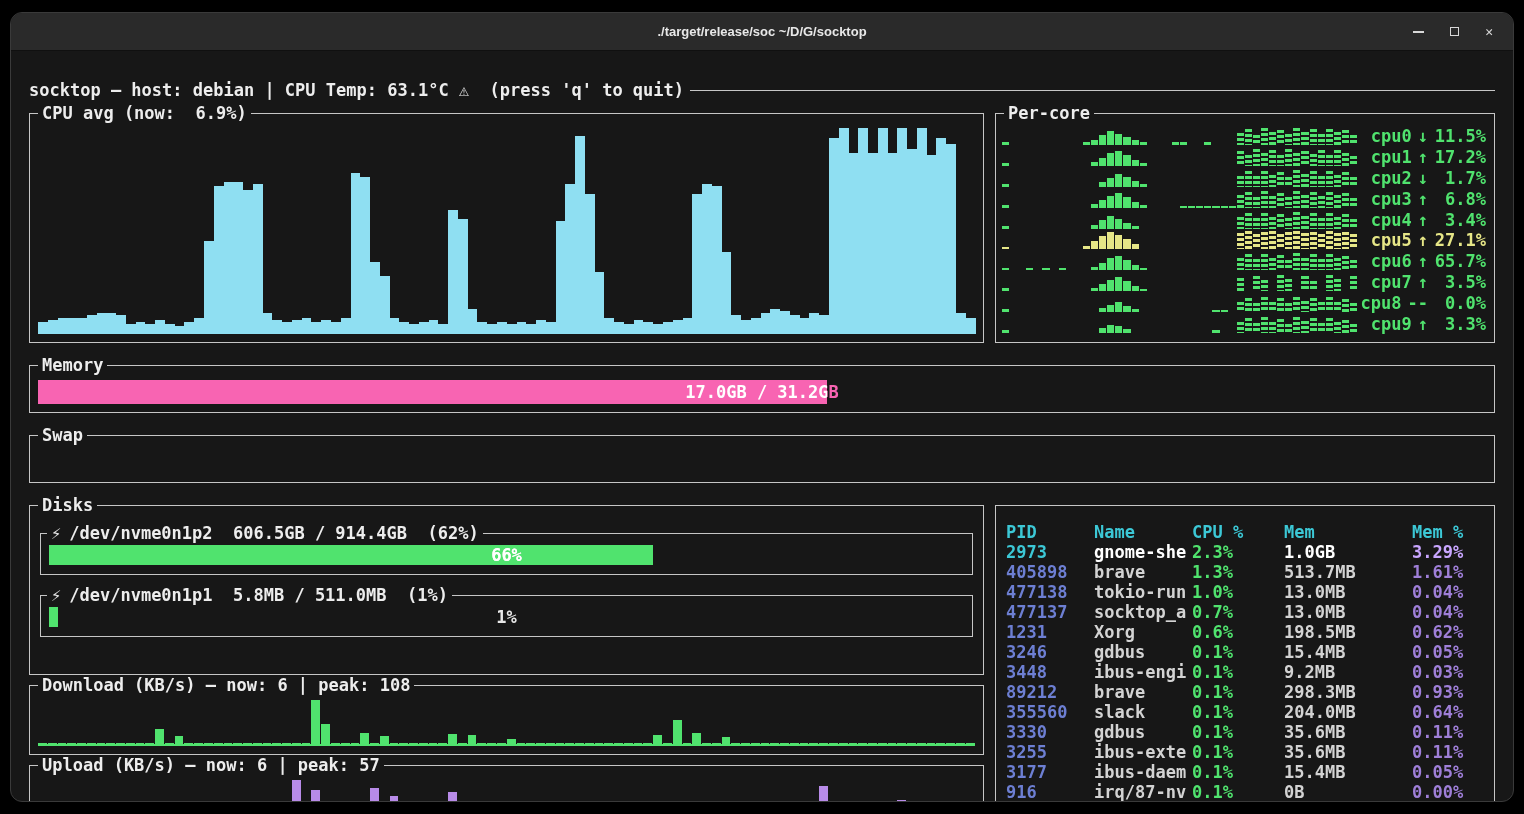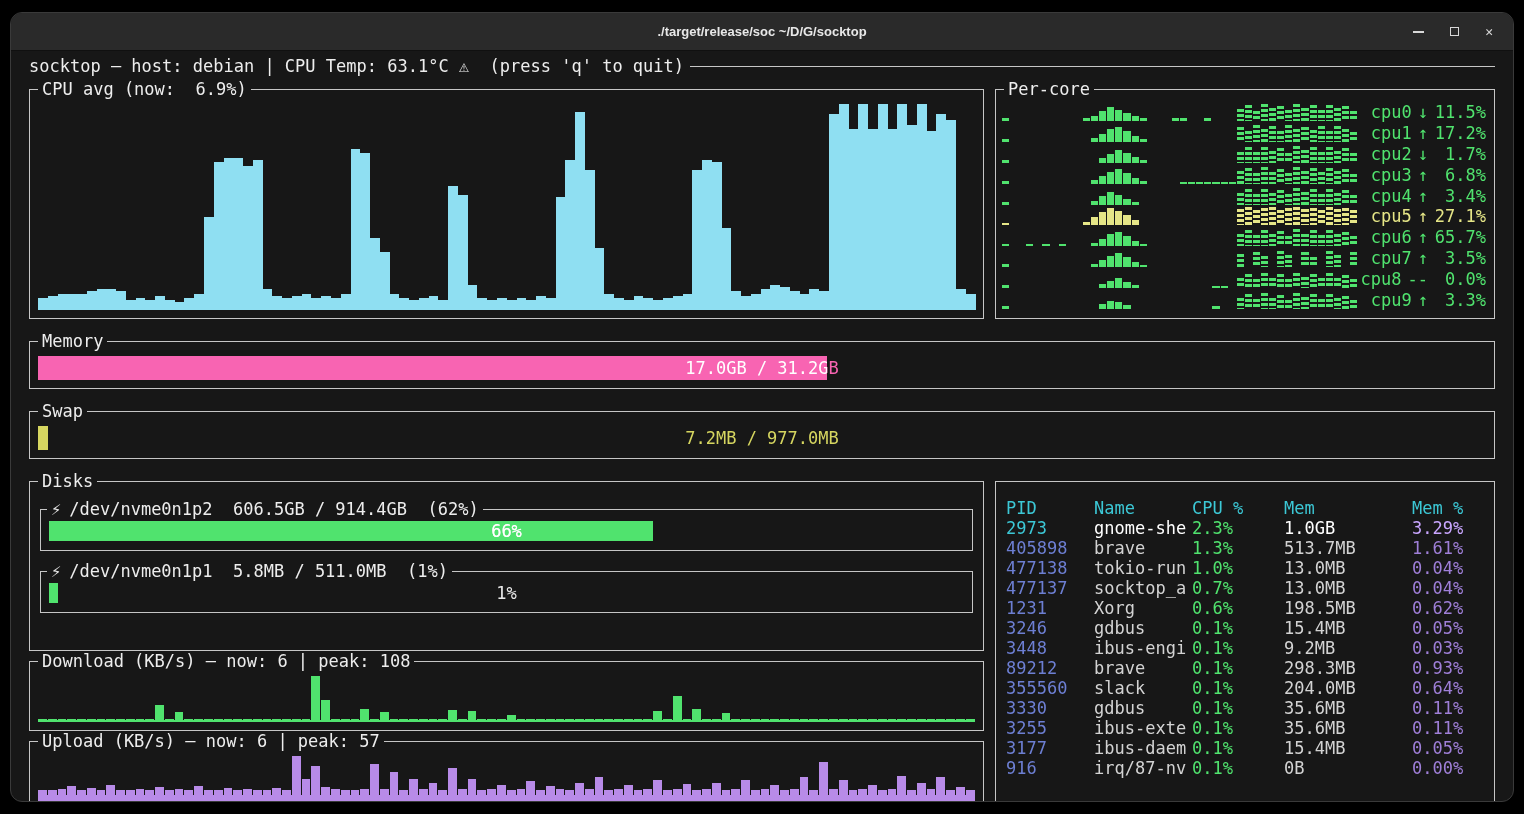--- a/index.html
+++ b/index.html
@@ -17,22 +17,22 @@
   .titlebar{height:38px; background:var(--titlebar); display:flex; align-items:center;
     justify-content:center; position:relative; border-bottom:1px solid #101010;}
   .title{color:#e8e8e8; font-family:"Liberation Sans","DejaVu Sans",sans-serif;
     font-size:13px; font-weight:bold;}
   .win-controls{position:absolute; right:20px; top:0; bottom:0; display:flex;
     align-items:center; gap:26px;}
   .wbtn{color:#d8d8d8; font-size:13px; line-height:1; cursor:default; display:flex; align-items:center;}
   .glyph-min{display:inline-block; width:11px; height:2px; background:#d8d8d8;}
   .glyph-max{display:inline-block; width:9px; height:9px; border:1.5px solid #d8d8d8;}
 
-  .term{position:relative; height:calc(100% - 38px); padding:4px 18px 0;
-    font-size:17px; font-weight:normal; color:var(--fg);}
+  .term{position:relative; height:calc(100% - 38px); padding:28px 18px 0;
+    font-size:17px; font-weight:bold; color:var(--fg);}
 
   .status-row{display:flex; align-items:center; height:22px;}
   .status-text{white-space:pre;}
   .status-rule{flex:1; border-top:1px solid var(--border); margin-left:6px;}
 
   .panel{position:relative; border:1px solid var(--border);}
   .panel-label{position:absolute; top:-11px; left:8px; background:var(--bg);
     padding:0 4px; white-space:pre; color:var(--fg); z-index:3;}
 
   #row-cpu{display:flex; gap:11px; height:230px; margin-top:12px;}
@@ -765,25 +765,20 @@
       <div class="panel-label">Memory</div>
       <div class="meter pink" style="--fill: 54.5%;">
         <div class="meter-fill"></div>
         <div class="meter-text base">17.0GB / 31.2GB</div>
         <div class="meter-text clip">17.0GB / 31.2GB</div>
       </div>
     </div>
 
     <div class="panel full-panel">
       <div class="panel-label">Swap</div>
-      <div class="meter yellow" style="--fill: 0.7%;">
-        <div class="meter-fill"></div>
-        <div class="meter-text base">7.2MB / 977.0MB</div>
-        <div class="meter-text clip">7.2MB / 977.0MB</div>
-      </div>
     </div>
 
     <div id="row-bottom">
       <div id="bottom-left">
         <div class="panel" id="disks-panel">
           <div class="panel-label">Disks</div>
 
           <div class="disk-box one">
             <div class="disk-label">
               <span class="disk-icon">⚡</span>

